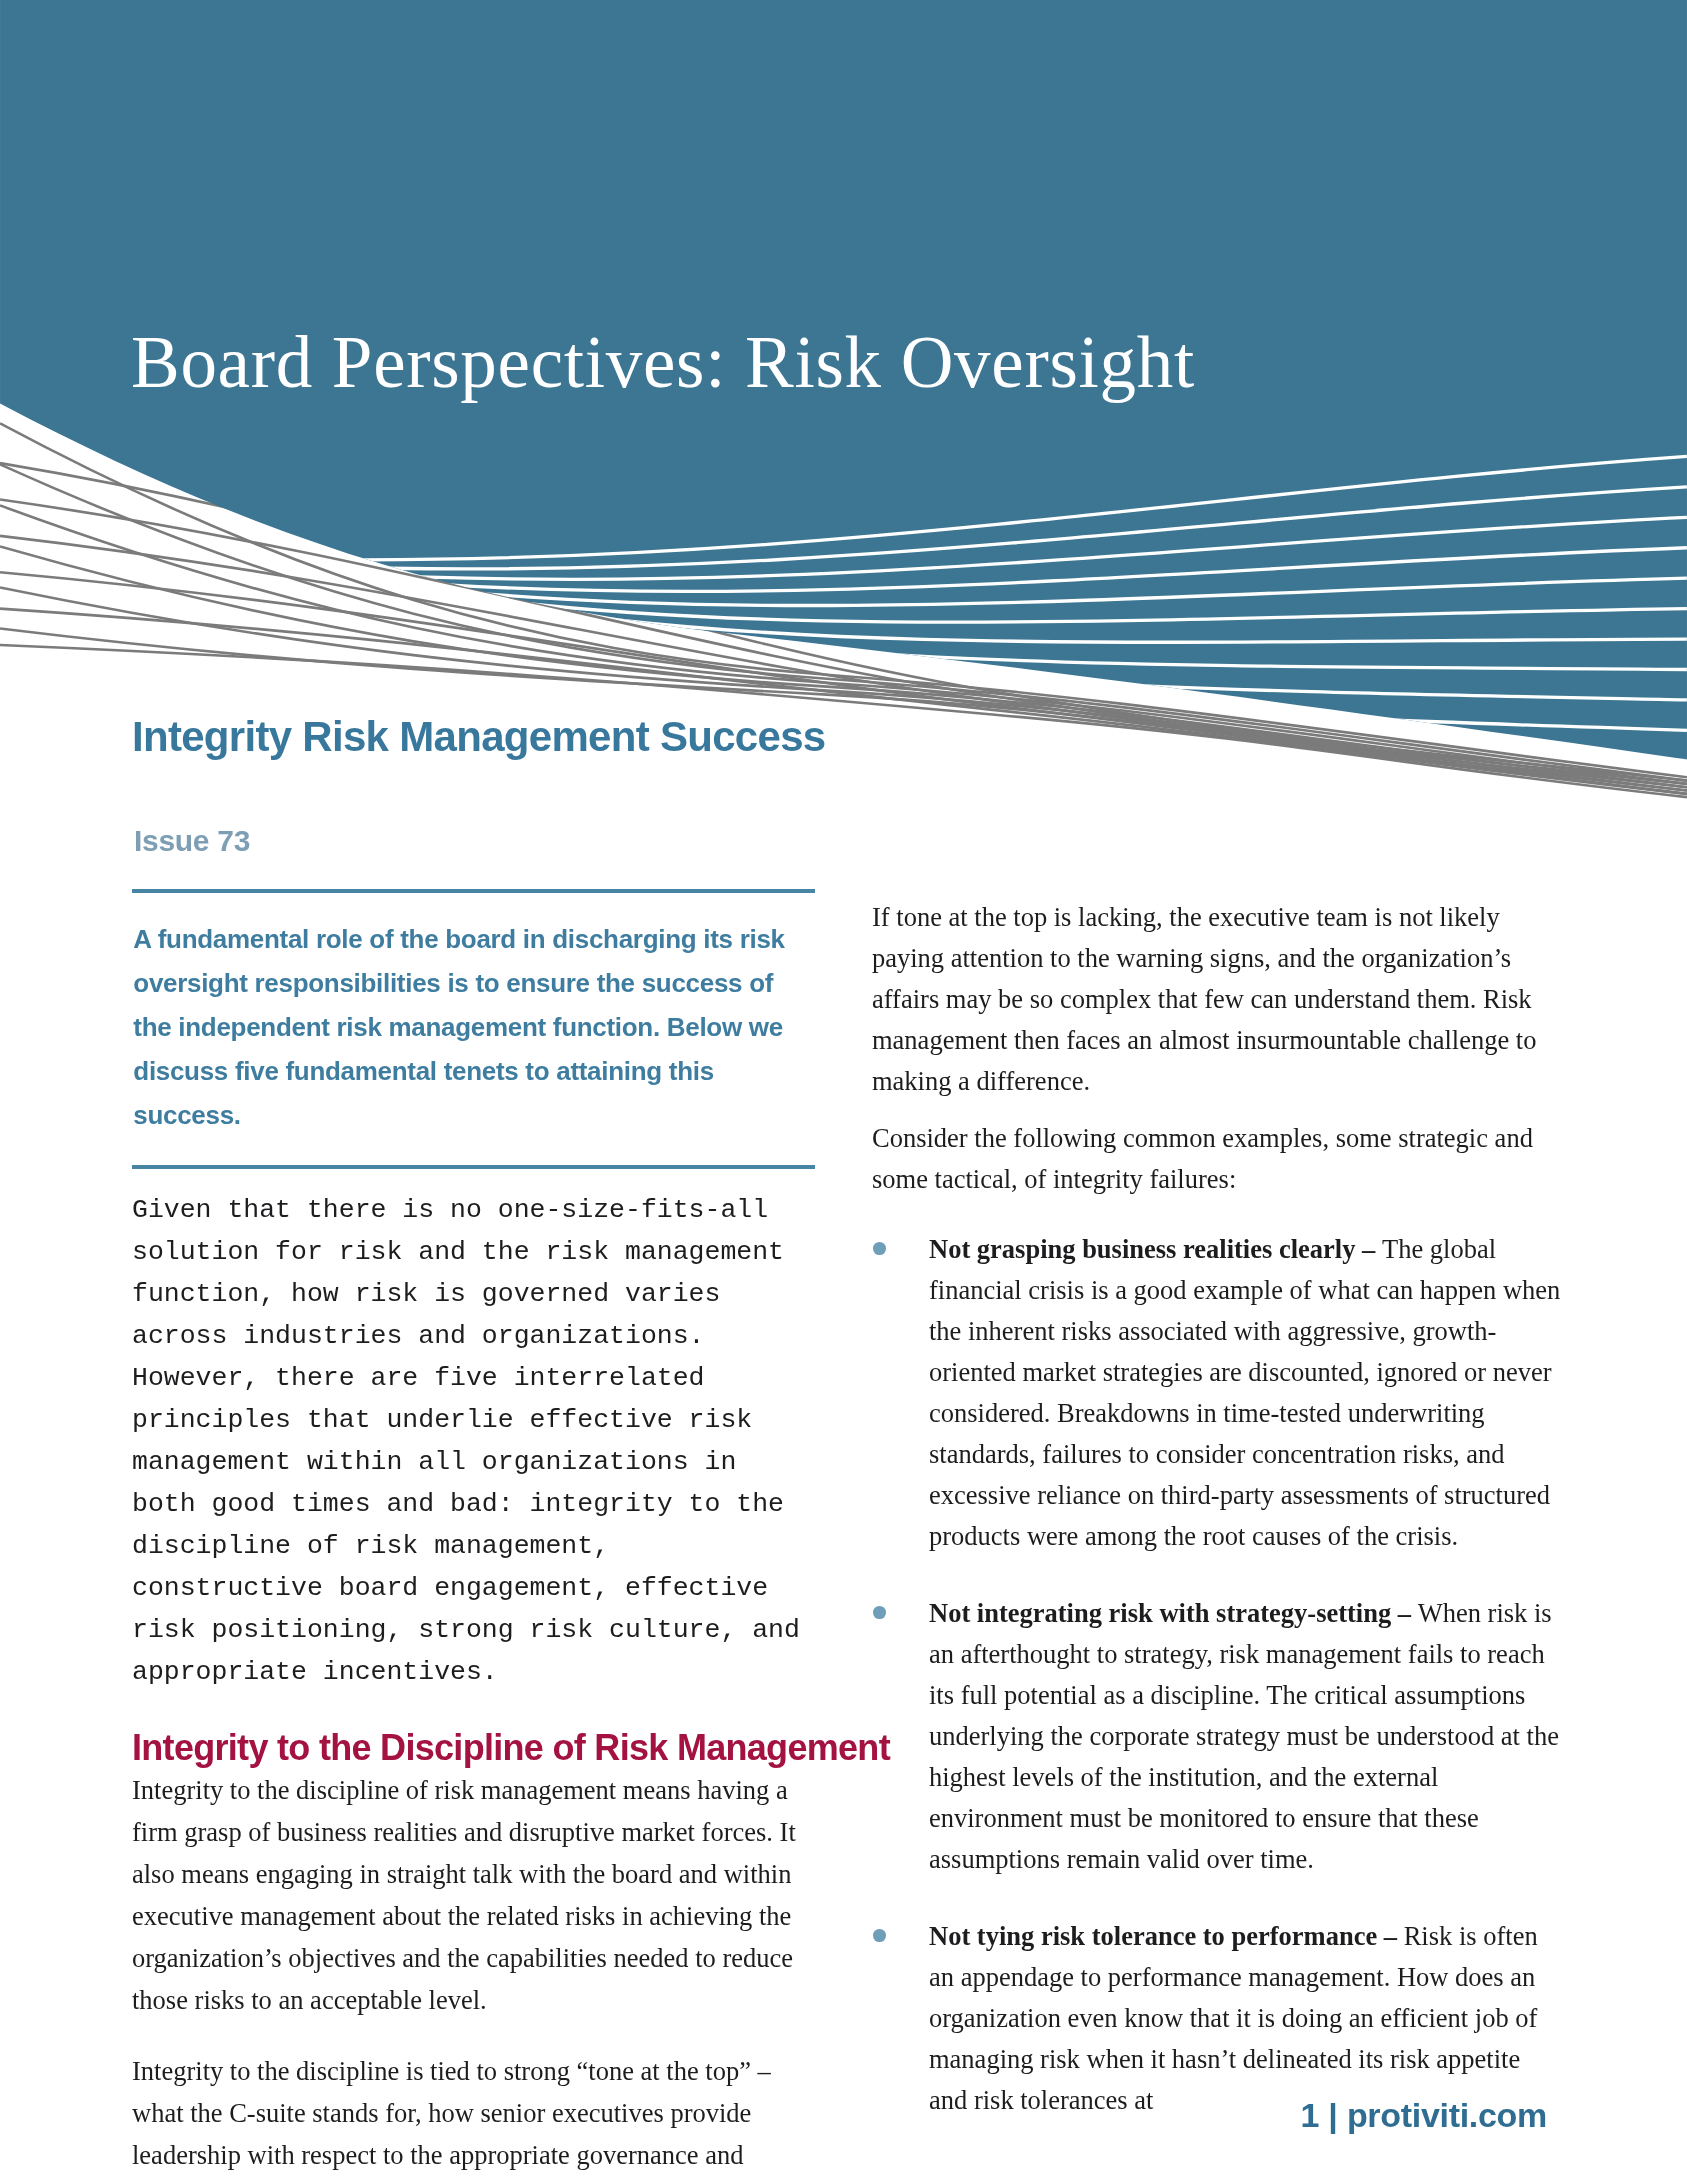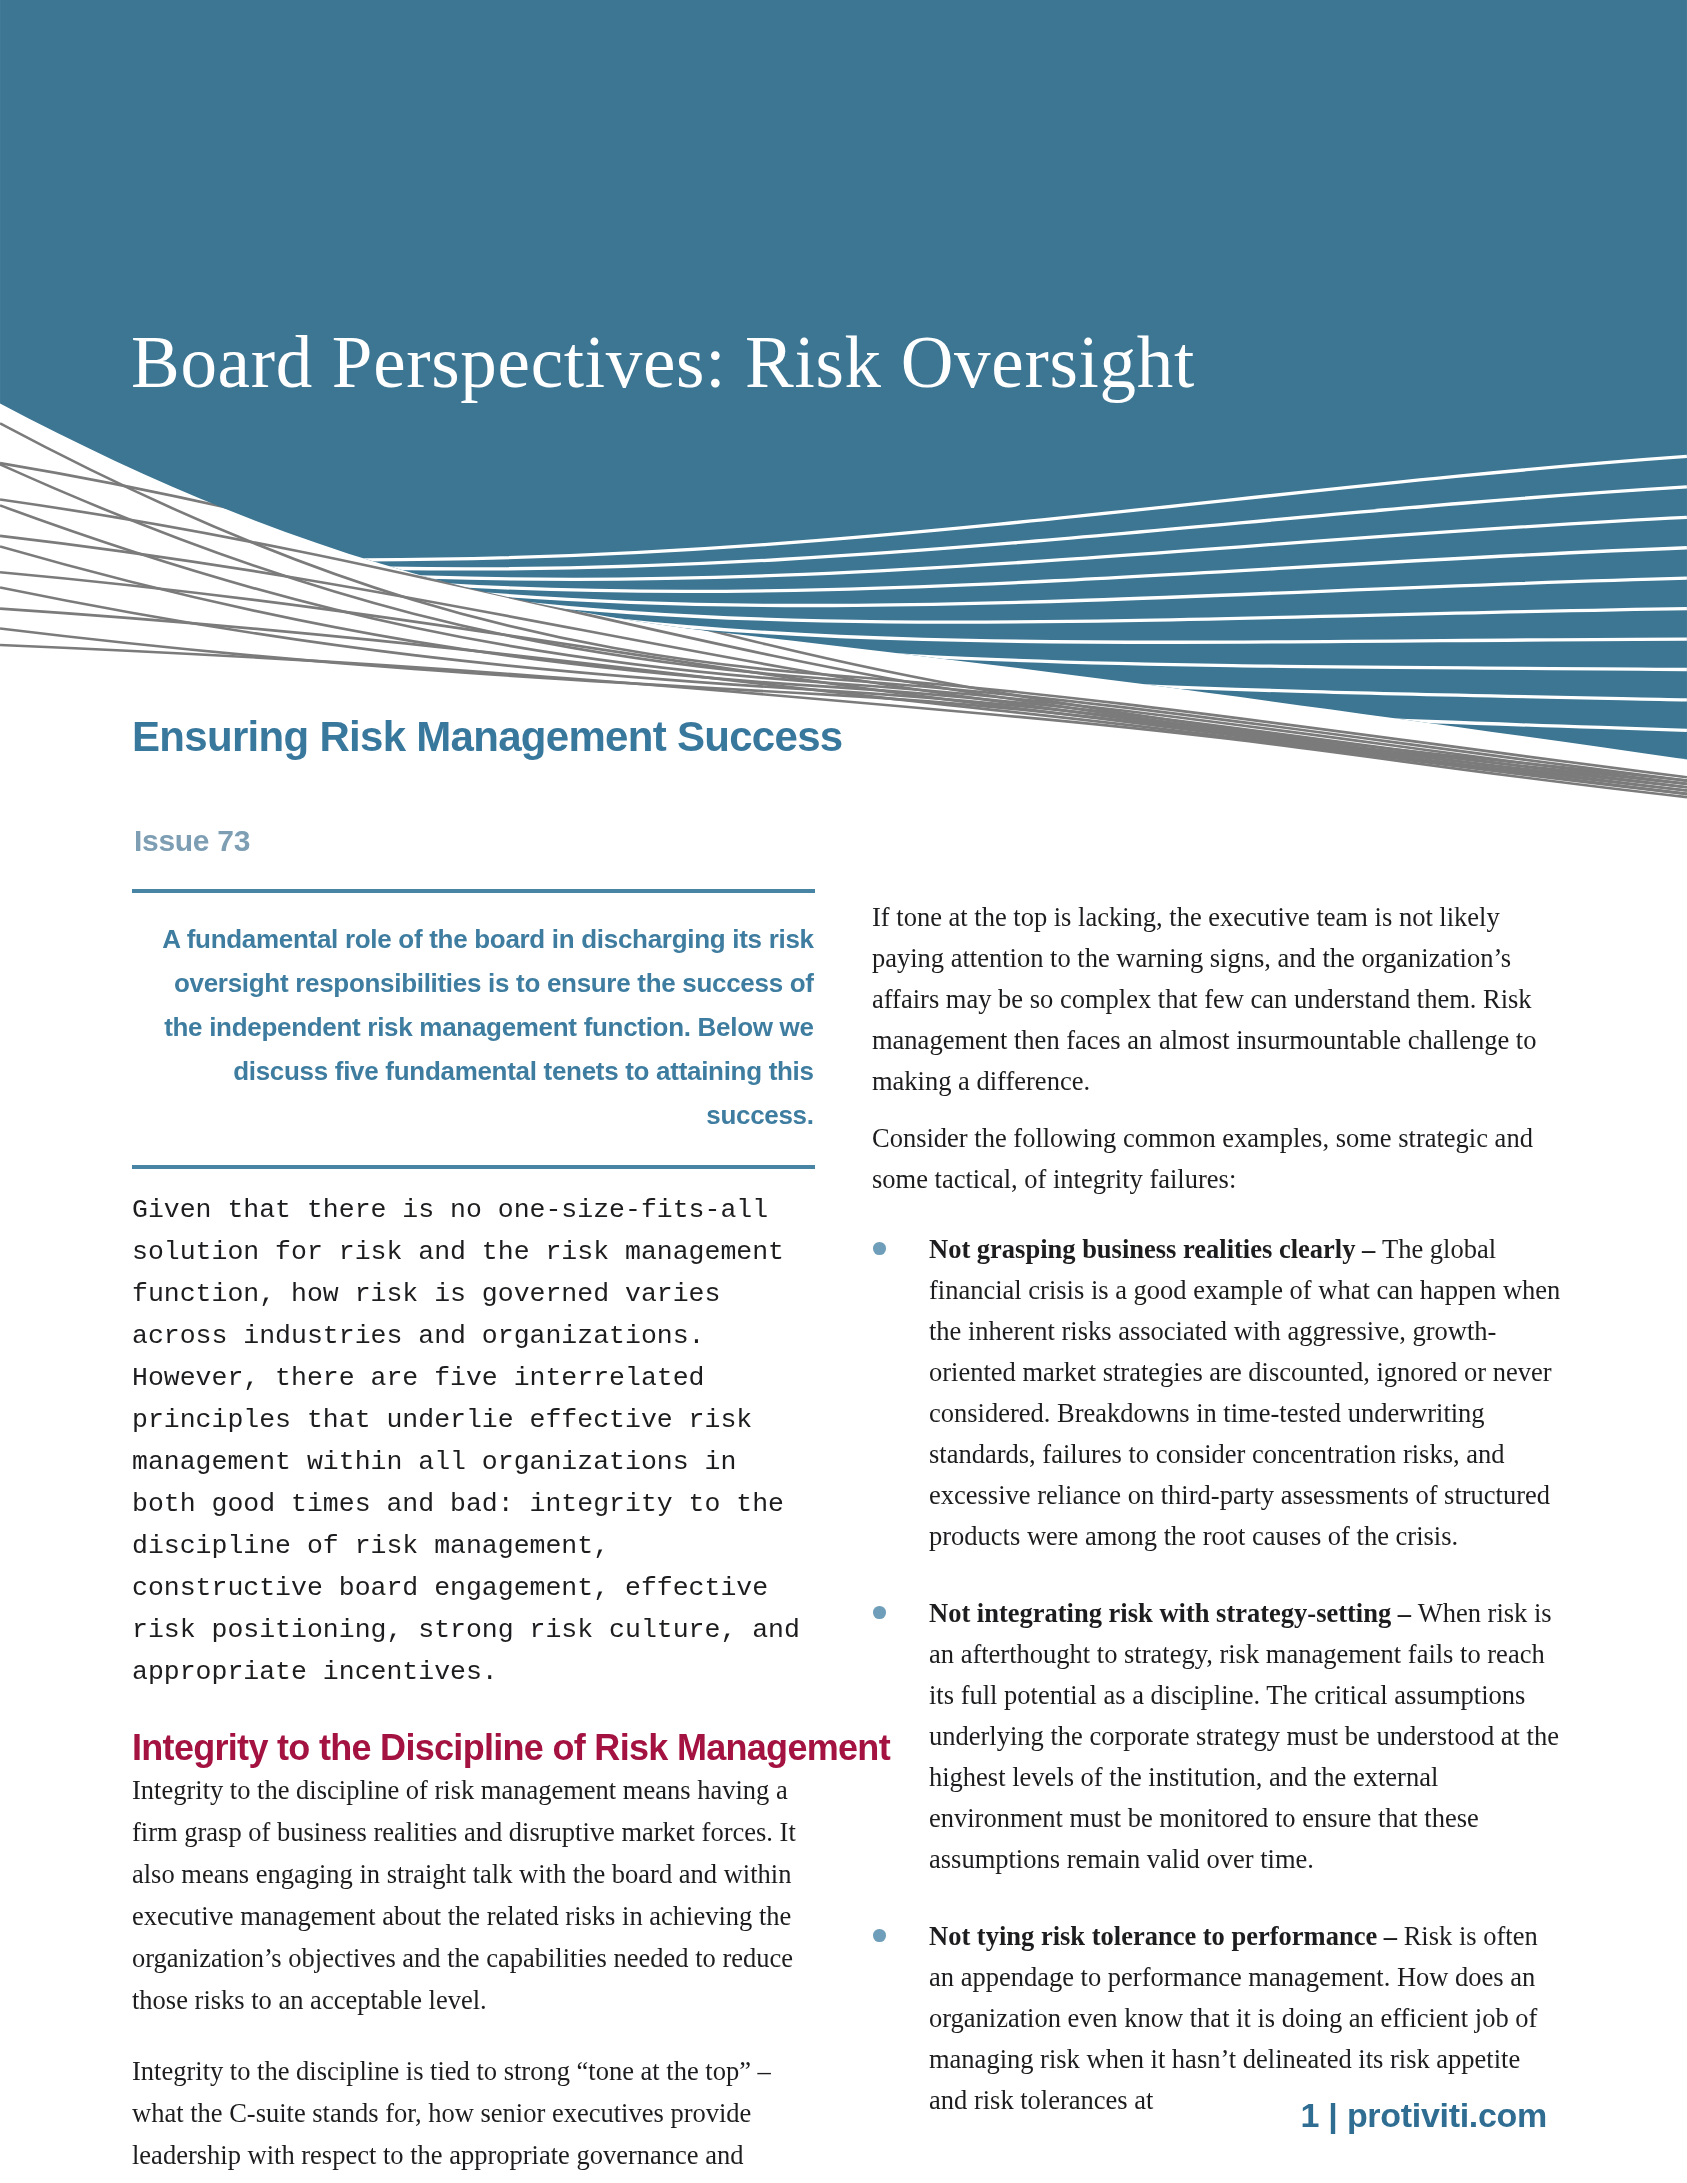--- a/index.html
+++ b/index.html
@@ -20,21 +20,21 @@
          font-family:"Liberation Sans", sans-serif;font-weight:600;font-size:30px;
          letter-spacing:-0.3px;color:#7e9eb4;}
 
   
   .col-left{position:absolute;left:132px;top:889px;width:683px;}
   .col-right{position:absolute;left:872px;top:897px;width:689px;}
 
   .intro{border-top:4.6px solid #4884a3;border-bottom:4.6px solid #4884a3;
          padding:24px 1.3px 28px 1.3px;
          font-family:"Liberation Sans", sans-serif;font-weight:600;font-size:26px;
-         line-height:44px;letter-spacing:-0.3px;color:#3e7da0;text-align:right;}
+         line-height:44px;letter-spacing:-0.3px;color:#3e7da0;}
 
   .body-para{font-size:26.5px;line-height:42px;color:#1d1d1f;margin:0;}
   .col-left .p1{margin-top:20px;font-family:Liberation Mono, monospace;}
   .red-heading{font-family:"Liberation Sans", sans-serif;font-weight:700;font-size:36px;
                letter-spacing:-0.7px;color:#a31240;margin-top:34px;white-space:nowrap;}
   .col-left .p2{}
   .col-left .p3{margin-top:29px;}
 
   .col-right .body-para{line-height:41px;}
   .col-right .p2{margin-top:16px;}
@@ -91,21 +91,21 @@
       <path d="M750 911 C1200 992 1850 968 2550 966"></path>
       <path d="M805 922 C1200 1014 1850 1006 2550 1012"></path>
       <path d="M860 933 C1200 1036 1850 1044 2550 1058"></path>
       <path d="M915 944 C1200 1058 1850 1082 2550 1104"></path>
       <path d="M970 955 C1200 1080 1850 1120 2550 1150"></path>
     </g>
   </svg>
 
   <div class="doc-title">Board Perspectives: Risk Oversight</div>
 
-  <div class="subtitle">Ensuring Risk Management Success</div>
+  <div class="subtitle">Integrity Risk Management Success</div>
   <div class="issue">Issue 73</div>
 
   <div class="col-left">
     <div class="intro">A fundamental role of the board in discharging its risk oversight responsibilities is to ensure the success of the independent risk management function. Below we discuss five fundamental tenets to attaining this success.</div>
 
     <p class="body-para p1">Given that there is no one-size-fits-all solution for risk and the risk management function, how risk is governed varies across industries and organizations. However, there are five interrelated principles that underlie effective risk management within all organizations in both good times and bad: integrity to the discipline of risk management, constructive board engagement, effective risk positioning, strong risk culture, and appropriate incentives.</p>
 
     <div class="red-heading">Integrity to the Discipline of Risk Management</div>
 
     <p class="body-para p2">Integrity to the discipline of risk management means having a firm grasp of business realities and disruptive market forces. It also means engaging in straight talk with the board and within executive management about the related risks in achieving the organization’s objectives and the capabilities needed to reduce those risks to an acceptable level.</p>

